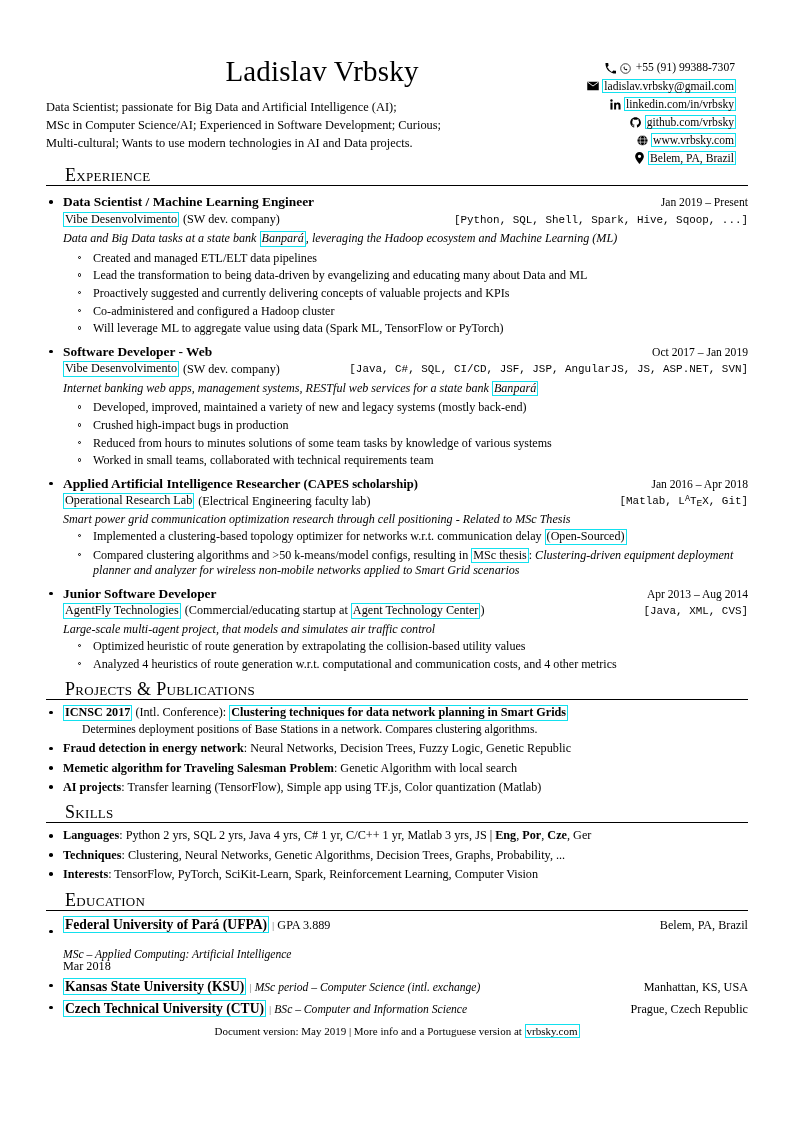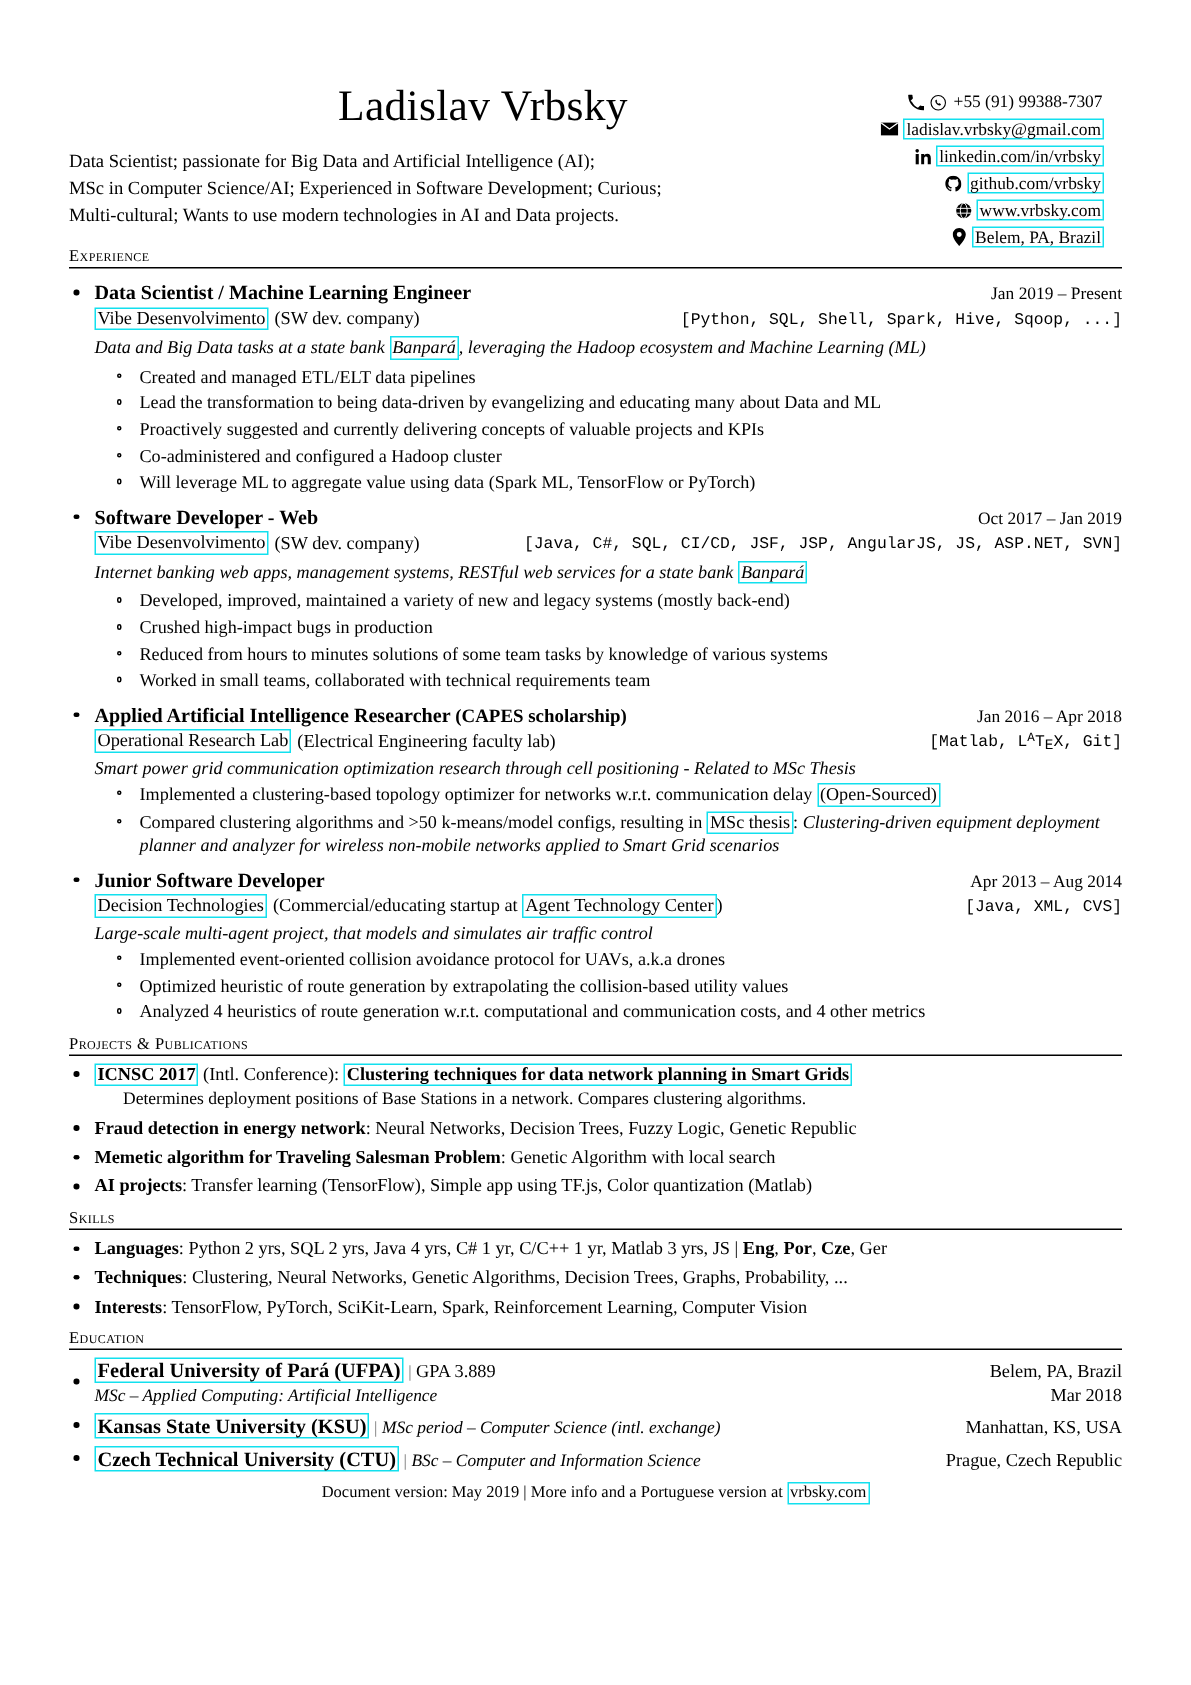--- a/index.html
+++ b/index.html
@@ -86,23 +86,24 @@
     display: inline-block;
     line-height: 1.12;
   }
 
   
   .section {
     margin-top: 9px;
   }
   .sec-title {
     font-variant: small-caps;
-    font-size: 11px;
+    font-size: 18px;
     letter-spacing: .3px;
     padding-bottom: 1px;
+    margin-left: 19px;
   }
   .sec-rule {
     border-bottom: 1.1px solid #000;
     margin-bottom: 5px;
   }
 
   
   .entry {
     position: relative;
     padding-left: 17px;
@@ -238,21 +239,22 @@
     font-size: 13.6px;
   }
   .edu-sep { color: #777; margin: 0 3px; }
   .edu-gpa { font-size: 12.2px; font-weight: normal; }
   .edu-place { font-size: 12.2px; white-space: nowrap; }
   .edu-degree { font-style: italic; font-size: 11.6px; }
   .edu-second {
     display: flex;
     align-items: baseline;
     justify-content: space-between;
-    margin-top: 2px;
+    margin-top: 16px;
+    flex-direction: column;
   }
   .edu-inline-degree { font-style: italic; font-size: 11.6px; }
 
   .footer {
     text-align: center;
     font-size: 11px;
     margin-top: 7px;
   }
   .footer .lk-blue { font-size: 11px; }
 </style>
@@ -410,28 +412,27 @@
     </div>
 
     <div class="entry">
       <span class="bullet-lg"></span>
       <div class="row">
         <span class="title-line">Junior Software Developer</span>
         <span class="date">Apr 2013 – Aug 2014</span>
       </div>
       <div class="org-line">
         <span class="org-left">
-          <a class="lk">Decision Technologies</a>
+          <a class="lk">AgentFly Technologies</a>
           <span><span>(Commercial/educating startup at </span><a class="lk">Agent Technology Center</a><span>)</span></span>
         </span>
         <span class="mono">[Java, XML, CVS]</span>
       </div>
       <div class="summary">Large-scale multi-agent project, that models and simulates air traffic control</div>
       <ul class="subbullets">
-        <li>Implemented event-oriented collision avoidance protocol for UAVs, a.k.a drones</li>
         <li>Optimized heuristic of route generation by extrapolating the collision-based utility values</li>
         <li>Analyzed 4 heuristics of route generation w.r.t. computational and communication costs, and 4 other metrics</li>
       </ul>
     </div>
   </div>
 
   <div class="section">
     <div class="sec-title">Projects &amp; Publications</div>
     <div class="sec-rule"></div>
     <ul class="plist">

